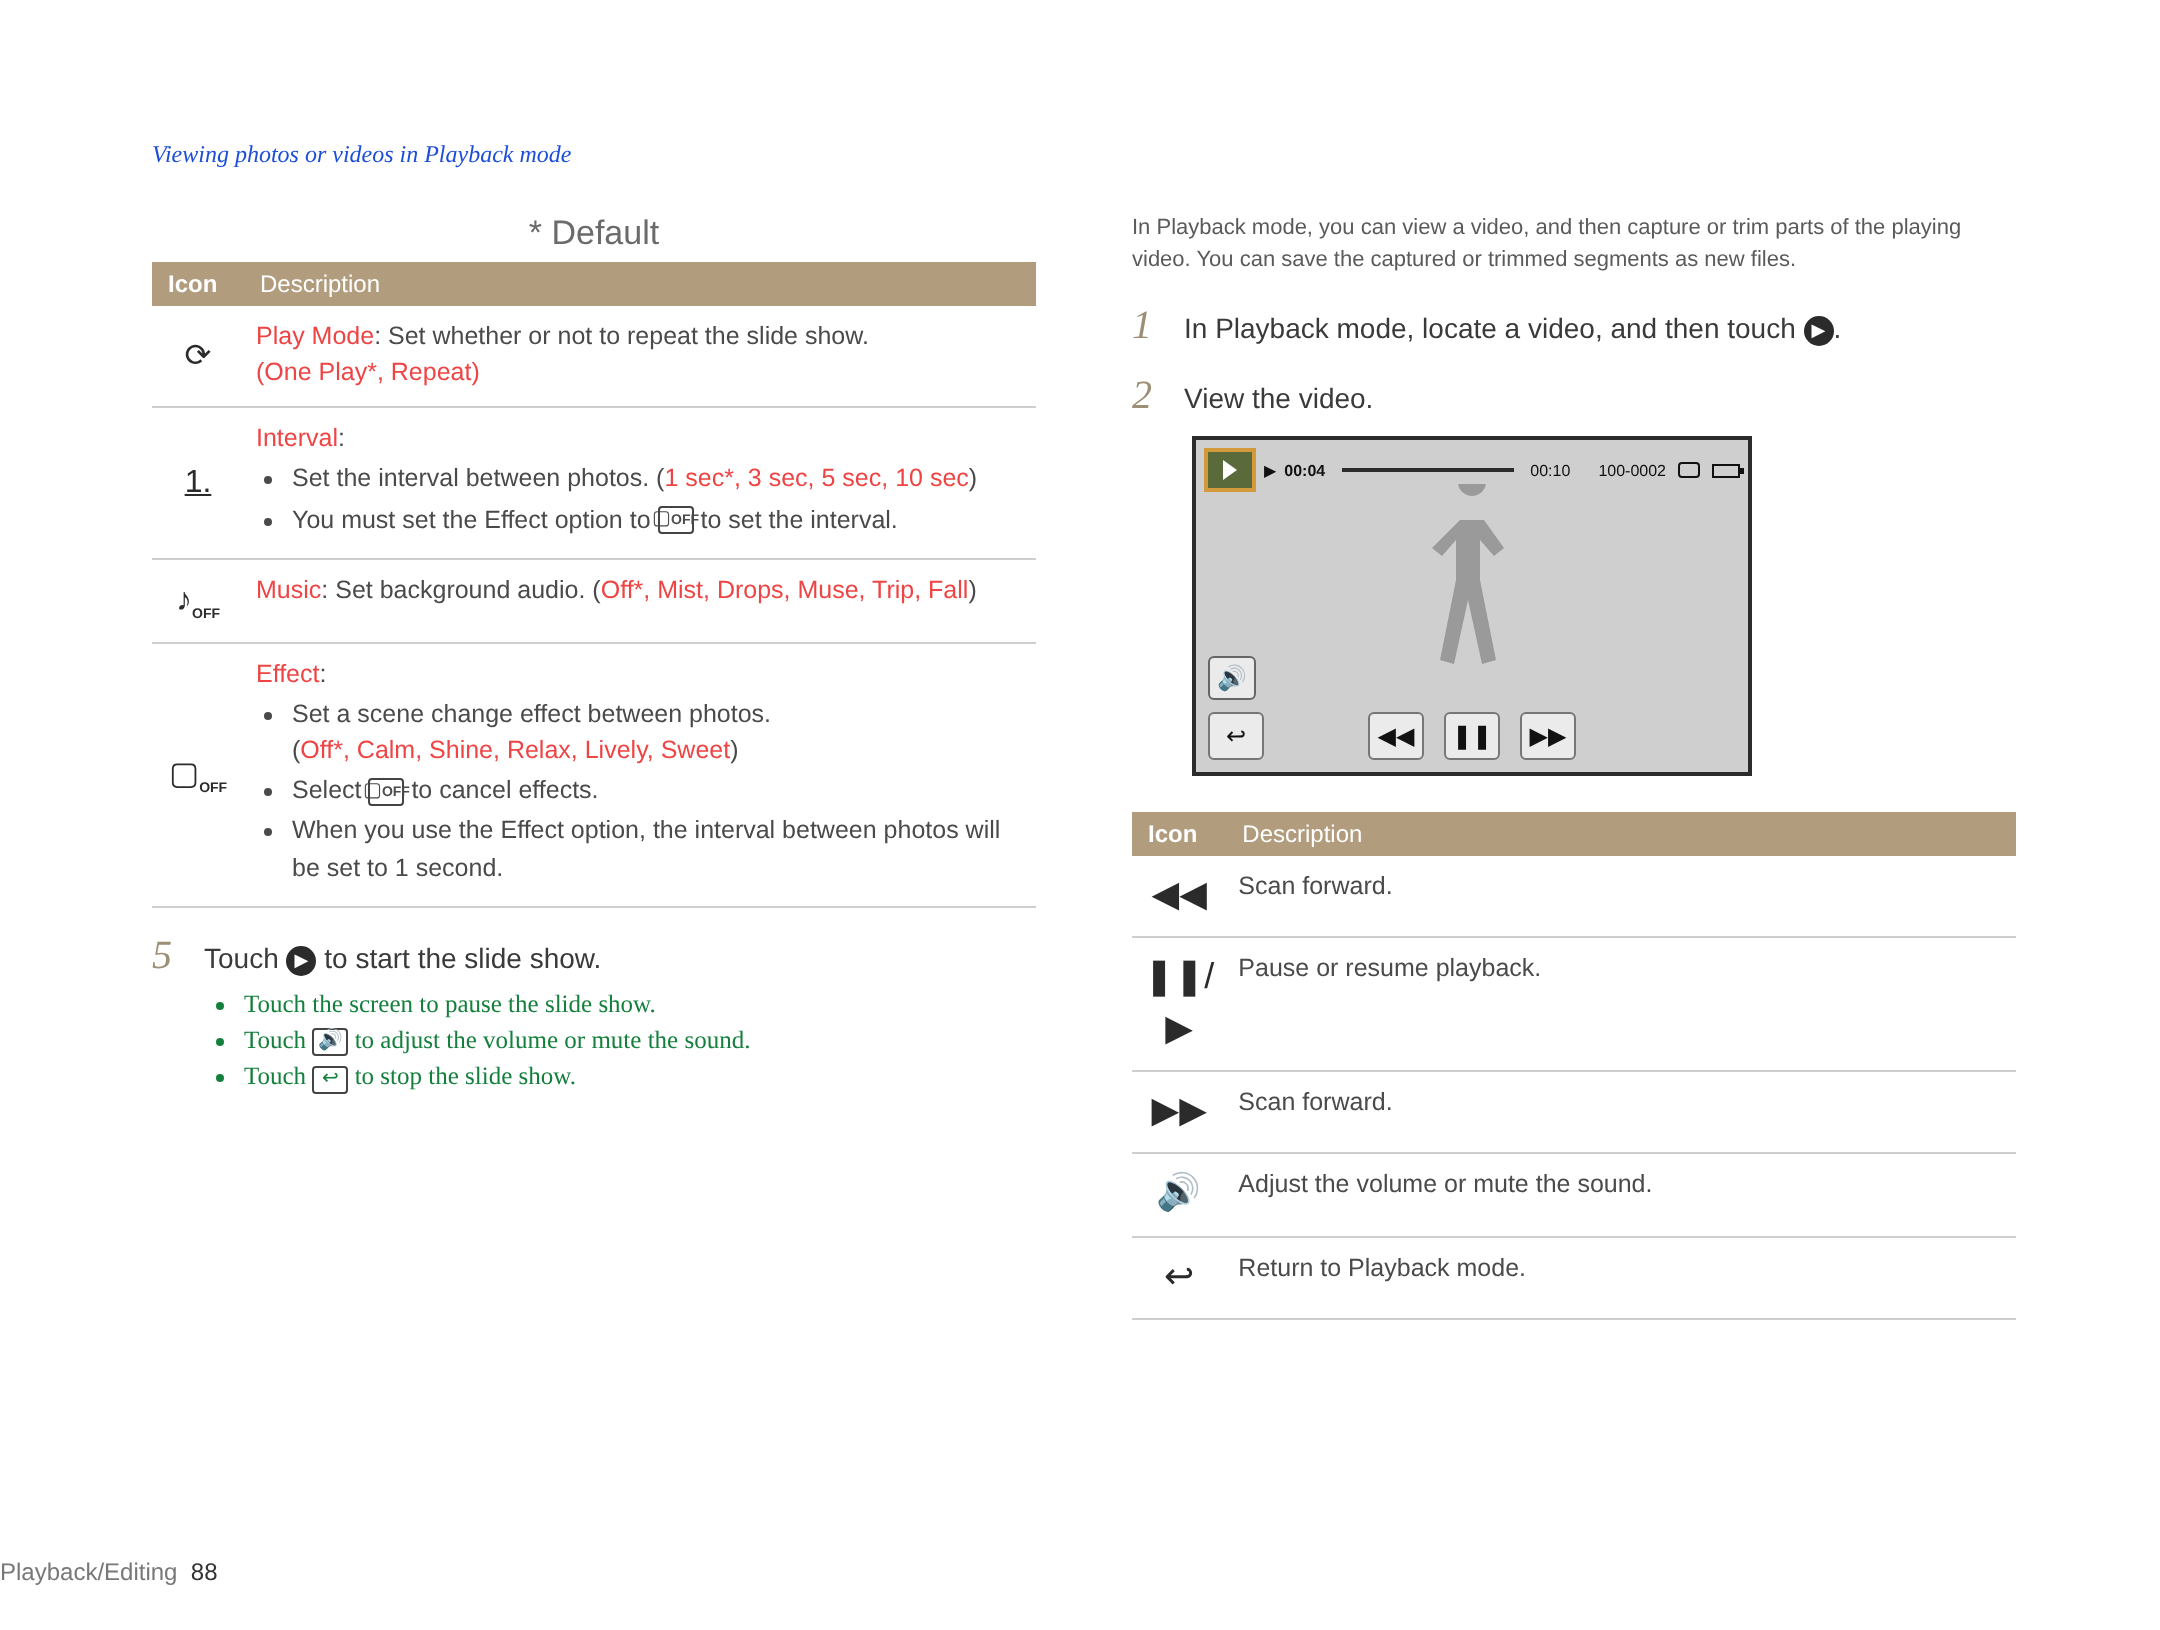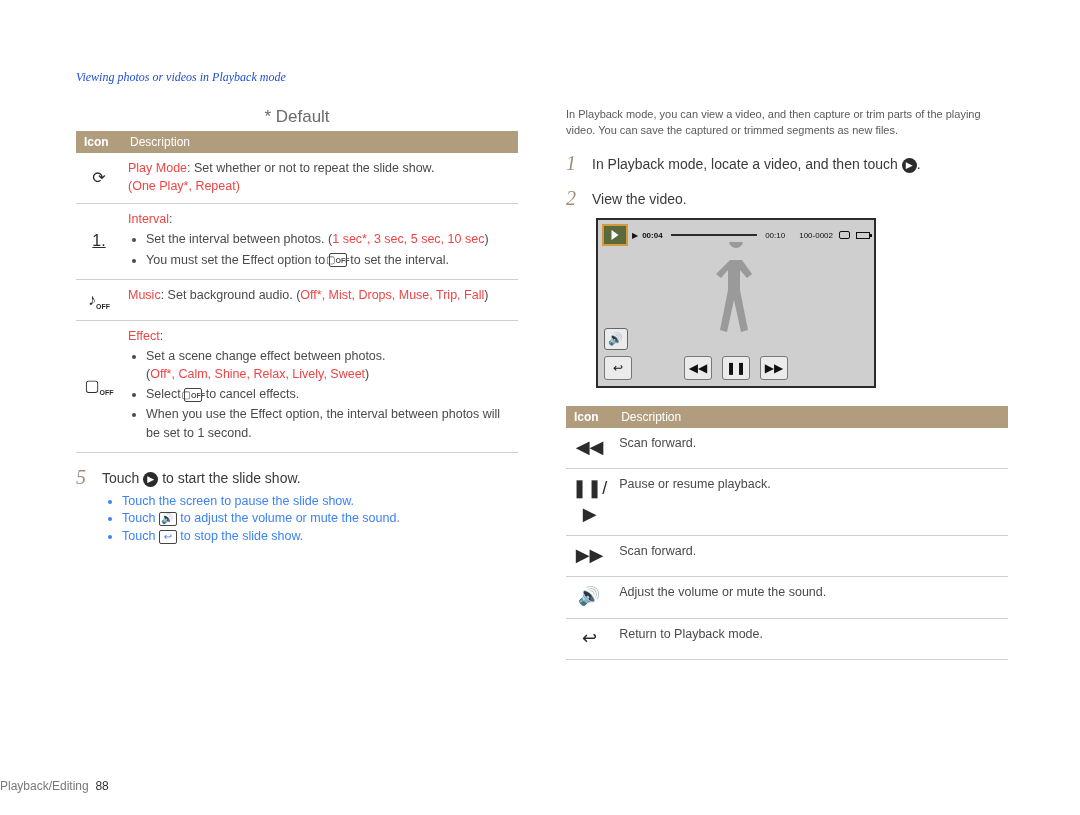--- a/index.html
+++ b/index.html
@@ -76,21 +76,21 @@
     font-family: Georgia, 'Times New Roman', serif;
     font-style: italic;
     font-size: 20px;
     color: #9c8f76;
     width: 16px;
     flex-shrink: 0;
     line-height: 1;
   }
   .step-text { font-size: 14px; color: #3a3a3a; line-height: 1.4; padding-top: 2px;}
 
-  ul.step-sub { margin: 4px 0 0 30px; padding-left: 16px; font-size: 12.5px; color:#3b82f6;}
+  ul.step-sub { margin: 4px 0 0 30px; padding-left: 16px; font-size: 12.5px; color:#15803d;font-family:Liberation Serif, serif;}
   ul.step-sub li { margin: 3px 0; }
 
   .section-heading {
     color: #b59862;
     font-size: 21px;
     font-weight: 400;
     margin: 0 0 4px 0;
   }
   .section-intro {
     font-size: 11px;

